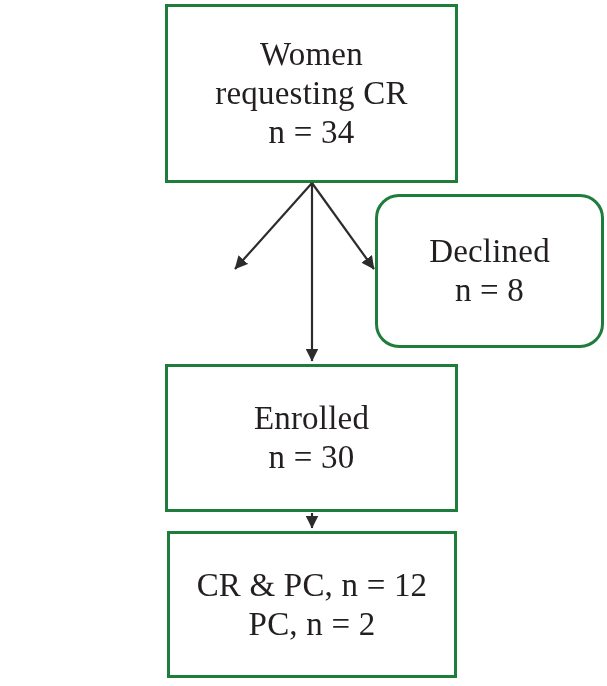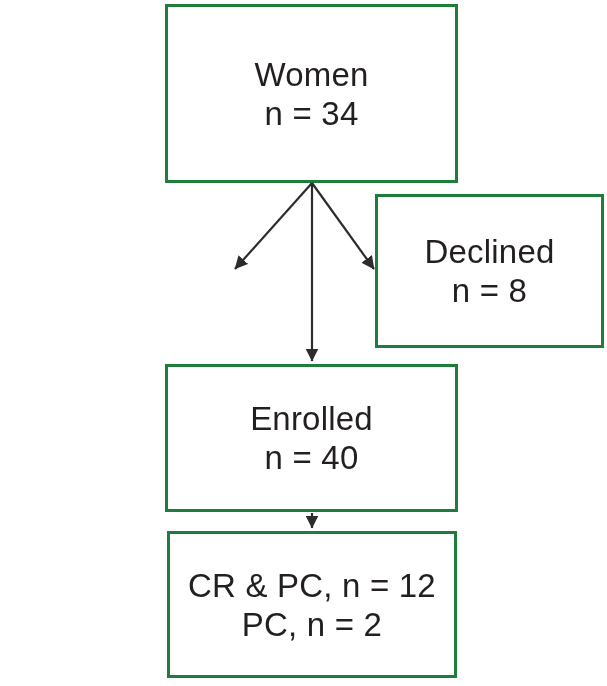--- a/index.html
+++ b/index.html
@@ -12,40 +12,41 @@
   html, body {
     background: var(--bg-color);
     font-family: "Liberation Sans", sans-serif;
   }
   .canvas {
     position: relative;
     width: 607px;
     height: 686px;
     background: var(--bg-color);
     overflow: hidden;
+    font-family: Liberation Serif, serif;
   }
   .box {
     position: absolute;
     border: 3px solid var(--box-border);
     background: var(--bg-color);
     display: flex;
     flex-direction: column;
     align-items: center;
     justify-content: center;
     text-align: center;
     color: var(--text-color);
     font-size: 33px;
     line-height: 39px;
     letter-spacing: 0.2px;
   }
   .box .line { white-space: nowrap; }
 
   #box-source    { left: 165px; top: 4px;   width: 293px; height: 179px; }
   #box-notreached{ left: 5px;   top: 198px; width: 229px; height: 150px; }
-  #box-declined  { left: 375px; top: 194px; width: 229px; height: 154px; }
+  #box-declined  { left: 375px; top: 194px; width: 229px; height: 154px; border-radius: 24px; }
   #box-enrolled  { left: 165px; top: 364px; width: 293px; height: 148px; align-items: center; }
   #box-outcome   { left: 167px; top: 531px; width: 290px; height: 147px; }
 
   .arrow-layer {
     position: absolute;
     left: 0; top: 0;
     width: 607px; height: 686px;
     pointer-events: none;
   }
   .arrow-layer line {
@@ -53,32 +54,33 @@
     stroke-width: 2.2;
   }
 </style>
 </head>
 <body>
 
 <div class="canvas">
 
   <div class="box" id="box-source">
     <div class="line">Women</div>
+    <div class="line">requesting CR</div>
     <div class="line">n = 34</div>
   </div>
 
 
   <div class="box" id="box-declined">
     <div class="line">Declined</div>
     <div class="line">n = 8</div>
   </div>
 
   <div class="box" id="box-enrolled">
     <div class="line">Enrolled</div>
-    <div class="line">n = 40</div>
+    <div class="line">n = 30</div>
   </div>
 
   <div class="box" id="box-outcome">
     <div class="line">CR &amp; PC, n = 12</div>
     <div class="line">PC, n = 2</div>
   </div>
 
   <svg class="arrow-layer" width="607" height="686" viewBox="0 0 607 686" xmlns="http://www.w3.org/2000/svg">
     <defs>
       <marker id="ah" markerUnits="userSpaceOnUse" markerWidth="14" markerHeight="13" refX="12.5" refY="6.5" orient="auto">

